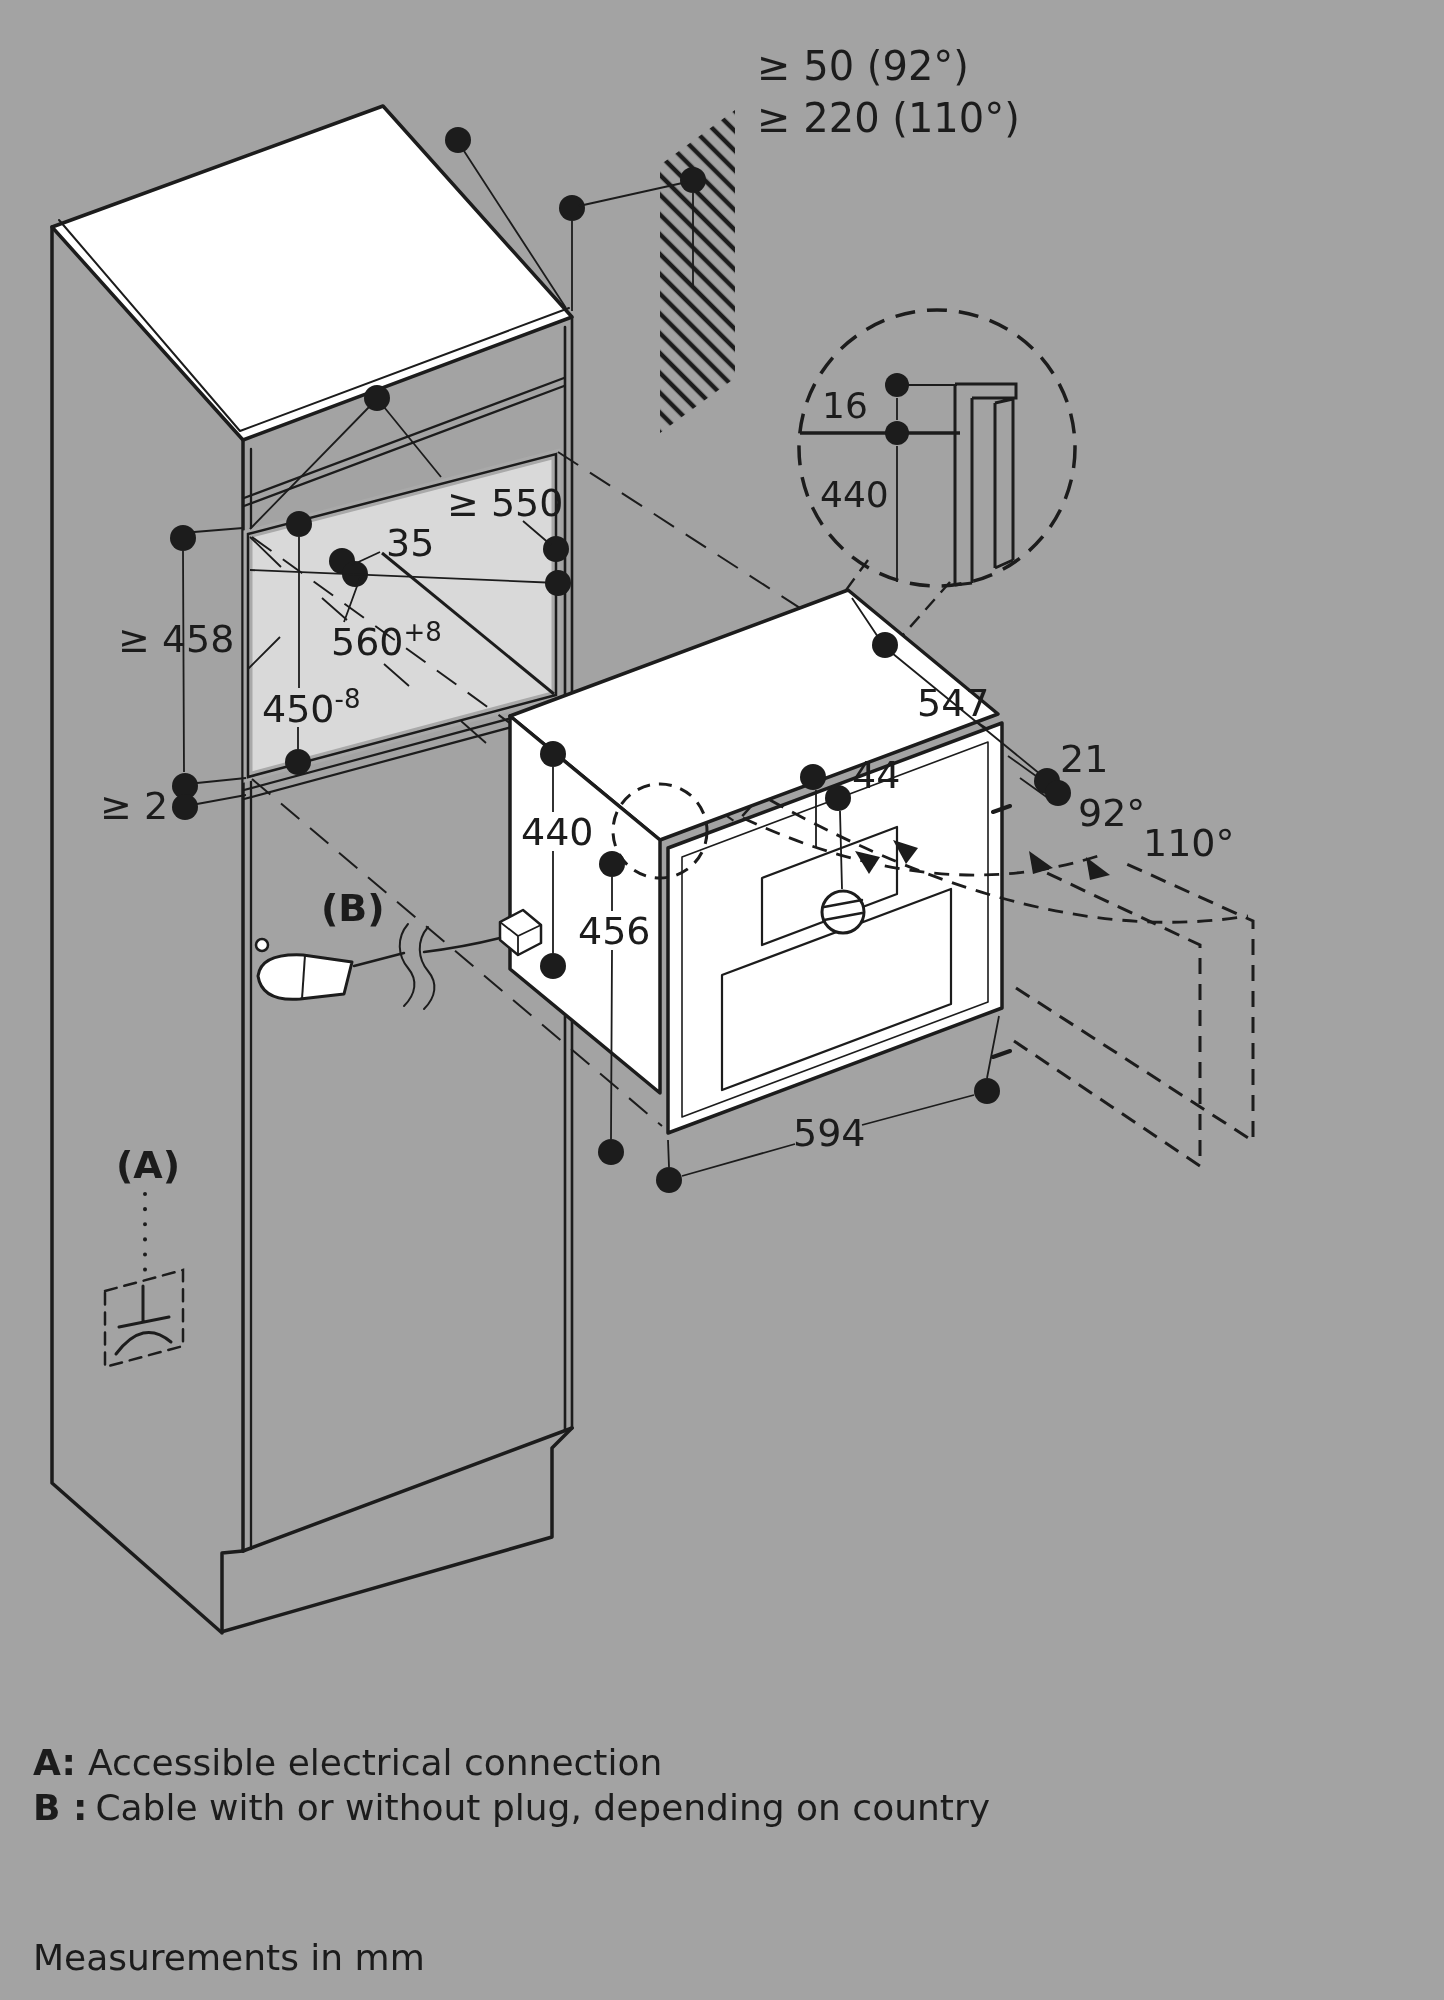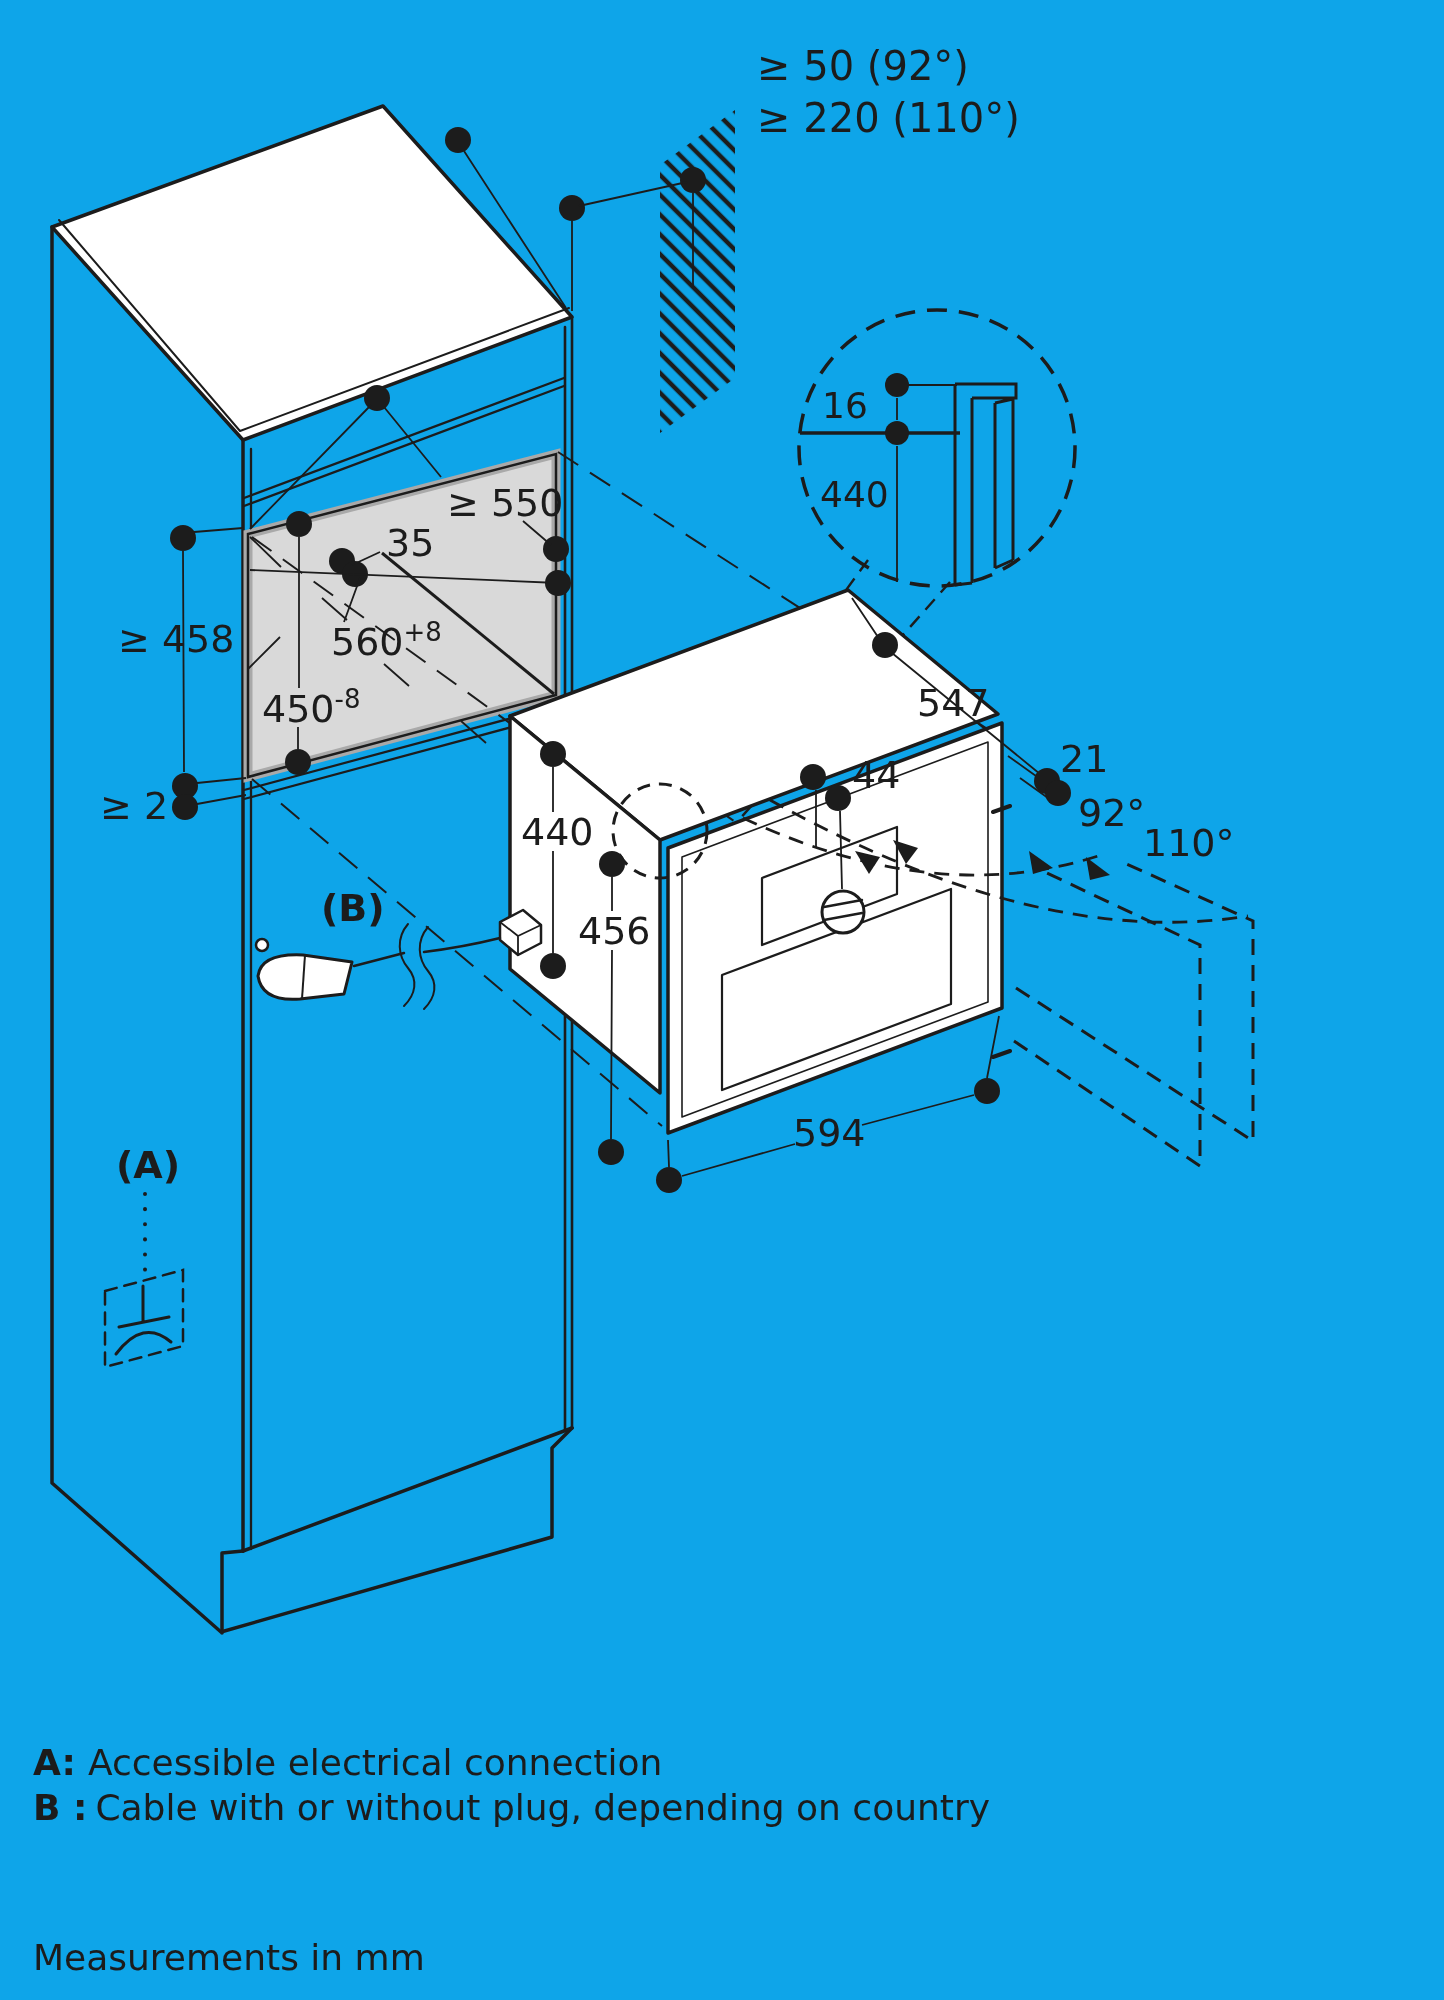--- a/index.html
+++ b/index.html
@@ -1,16 +1,16 @@
 <!DOCTYPE html>
 <html><head>
 <meta charset="utf-8">
 <style>
   html,body{margin:0;padding:0;background:#ffffff;}
-  .page{position:relative;width:1444px;height:2000px;background:#0ea5e9;overflow:hidden;
+  .page{position:relative;width:1444px;height:2000px;background:#a3a3a3;overflow:hidden;
         font-family:"DejaVu Sans",sans-serif;color:#1c1c1c;}
   svg{position:absolute;inset:0;}
   svg text{fill:#1c1c1c;font-family:"DejaVu Sans",sans-serif;}
   .dim{font-size:38px;}
   .dim-sm{font-size:36px;}
   .dim-lg{font-size:40px;}
   .callout{font-size:38px;font-weight:bold;}
   .legend{font-size:36px;}
   .lkey{font-weight:bold;}
 </style>

